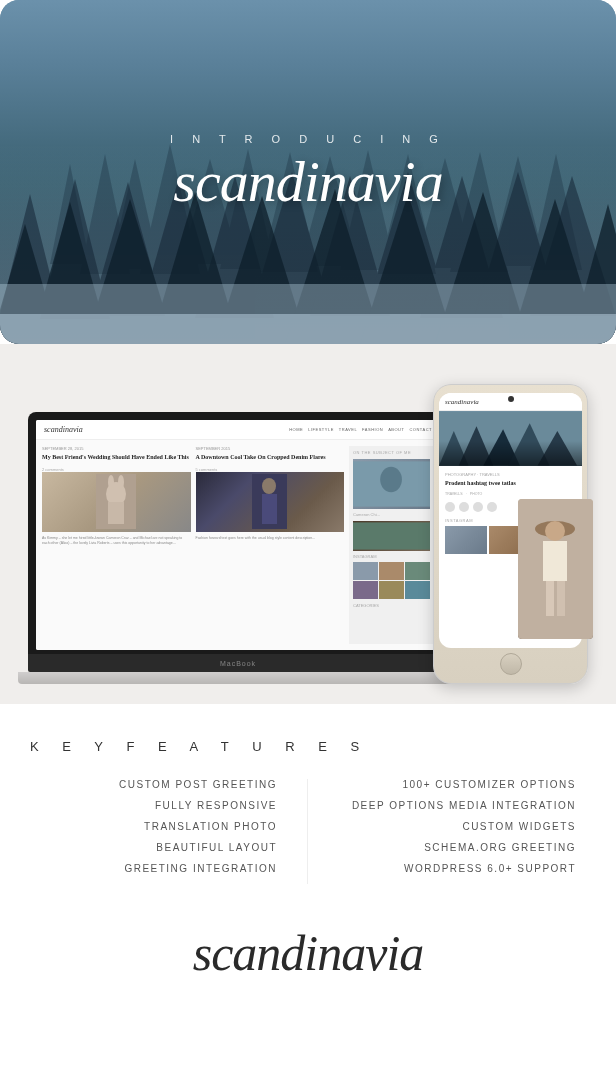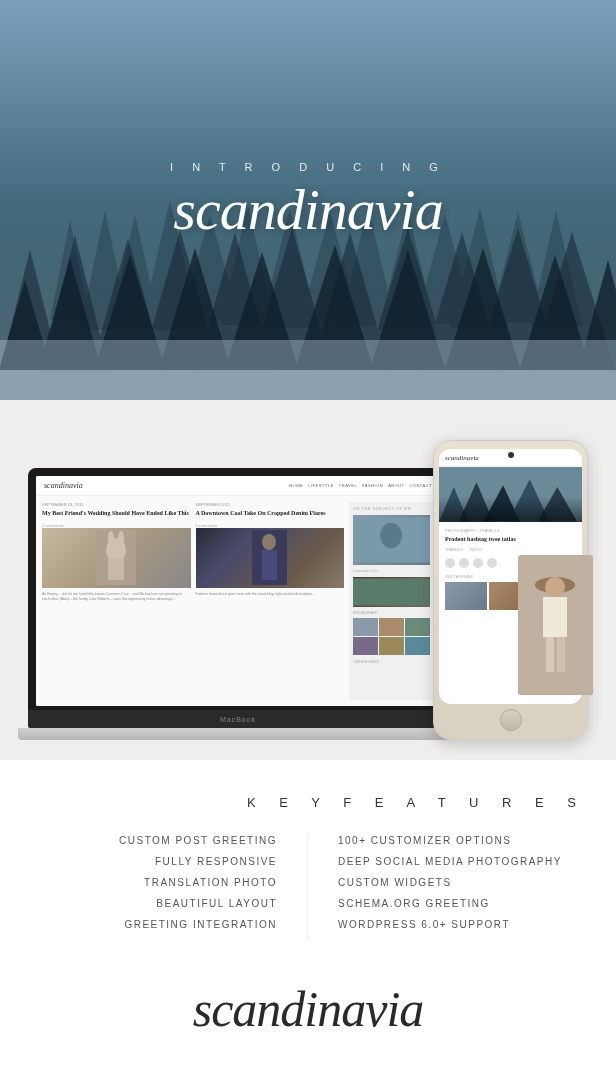--- a/index.html
+++ b/index.html
@@ -7,24 +7,25 @@
       width: 616px;
       min-height: 1082px;
       font-family: 'Georgia', serif;
       background: #fff;
       overflow-x: hidden;
     }
 
     
     .hero {
       width: 616px;
-      height: 400px;
+      height: 344px;
       position: relative;
       background: linear-gradient(180deg, #6a8fa8 0%, #4a6e84 20%, #2d4a5a 40%, #1a3040 60%, #0d1f2a 80%);
       overflow: hidden;
+      border-radius: 19px;
     }
     .hero-text {
       position: absolute;
       top: 50%;
       left: 50%;
       transform: translate(-50%, -50%);
       text-align: center;
       color: white;
     }
     .intro-text {
@@ -321,21 +322,21 @@
       z-index: 5;
     }
 
     
     .features-section {
       width: 616px;
       background: #fff;
       padding: 35px 30px 30px;
     }
     .features-title {
-      text-align: right;
+      text-align: left;
       font-family: Arial, sans-serif;
       letter-spacing: 10px;
       font-size: 13px;
       color: #333;
       font-weight: 400;
       margin-bottom: 25px;
     }
     .features-grid {
       display: grid;
       grid-template-columns: 1fr 1fr;
@@ -345,21 +346,21 @@
     }
     .features-col {
       padding: 0 10px;
     }
     .features-col:first-child {
       text-align: right;
       border-right: 1px solid #eee;
       padding-right: 30px;
     }
     .features-col:last-child {
-      text-align: left;
+      text-align: right;
       padding-left: 30px;
     }
     .feature-item {
       font-family: Arial, sans-serif;
       font-size: 10px;
       color: #555;
       letter-spacing: 1.5px;
       margin-bottom: 10px;
       font-weight: 400;
     }
@@ -633,21 +634,21 @@
     <div class="features-col">
       <div class="feature-item">CUSTOM POST GREETING</div>
       <div class="feature-item">FULLY RESPONSIVE</div>
       <div class="feature-item">TRANSLATION PHOTO</div>
       <div class="feature-item">BEAUTIFUL LAYOUT</div>
       <div class="feature-item">GREETING INTEGRATION</div>
     </div>
 
     <div class="features-col">
       <div class="feature-item">100+ CUSTOMIZER OPTIONS</div>
-      <div class="feature-item">DEEP SOCIAL MEDIA PHOTOGRAPHY</div>
+      <div class="feature-item">DEEP OPTIONS MEDIA INTEGRATION</div>
       <div class="feature-item">CUSTOM WIDGETS</div>
       <div class="feature-item">SCHEMA.ORG GREETING</div>
       <div class="feature-item">WORDPRESS 6.0+ SUPPORT</div>
     </div>
   </div>
 </section>
 
 <section class="footer-section">
   <div class="footer-brand">scandinavia</div>
 </section>

